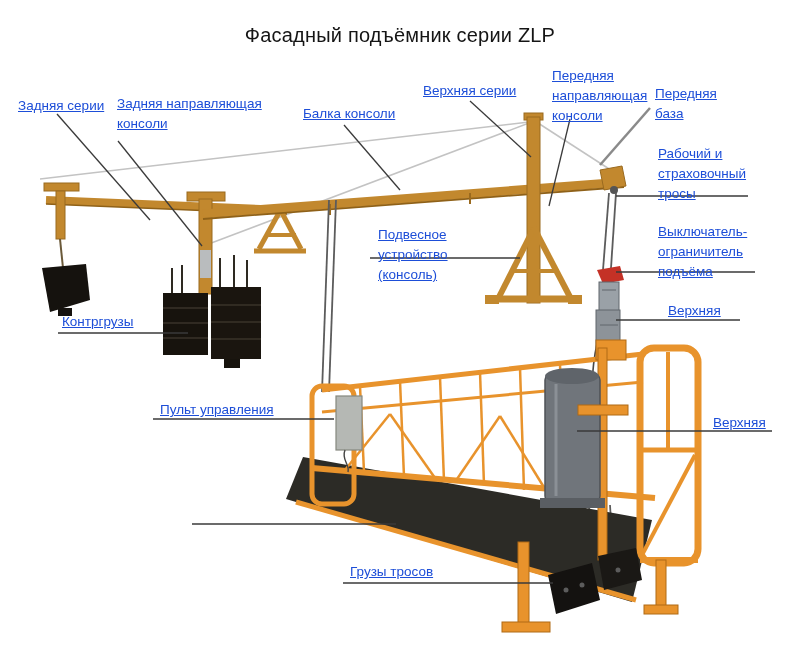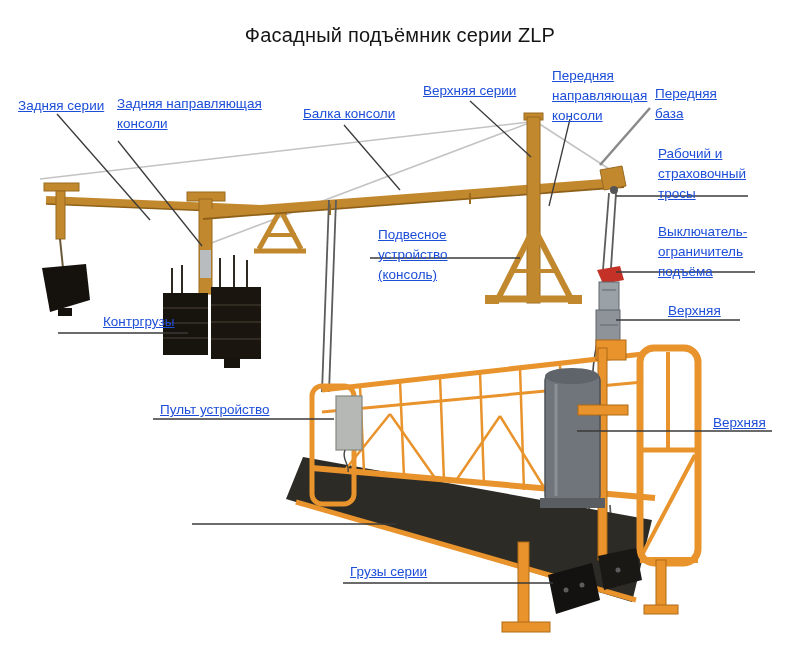--- a/index.html
+++ b/index.html
@@ -215,20 +215,20 @@
   <div class="label" style="left:655px;top:84px;">Передняя
 база</div>
   <div class="label" style="left:658px;top:144px;">Рабочий и
 страховочный
 тросы</div>
   <div class="label" style="left:658px;top:222px;">Выключатель-
 ограничитель
 подъёма</div>
   <div class="label" style="left:668px;top:301px;">Верхняя</div>
   <div class="label" style="left:713px;top:413px;">Верхняя</div>
-  <div class="label" style="left:62px;top:312px;margin-left:41px;">Контргрузы</div>
-  <div class="label" style="left:160px;top:400px;">Пульт устройство</div>
+  <div class="label" style="left:62px;top:312px;">Контргрузы</div>
+  <div class="label" style="left:160px;top:400px;">Пульт управления</div>
   <div class="label" style="left:378px;top:225px;">Подвесное
 устройство
 (консоль)</div>
-  <div class="label" style="left:350px;top:562px;">Грузы серии</div>
+  <div class="label" style="left:350px;top:562px;">Грузы тросов</div>
 
 </div>
 
 </body></html>

